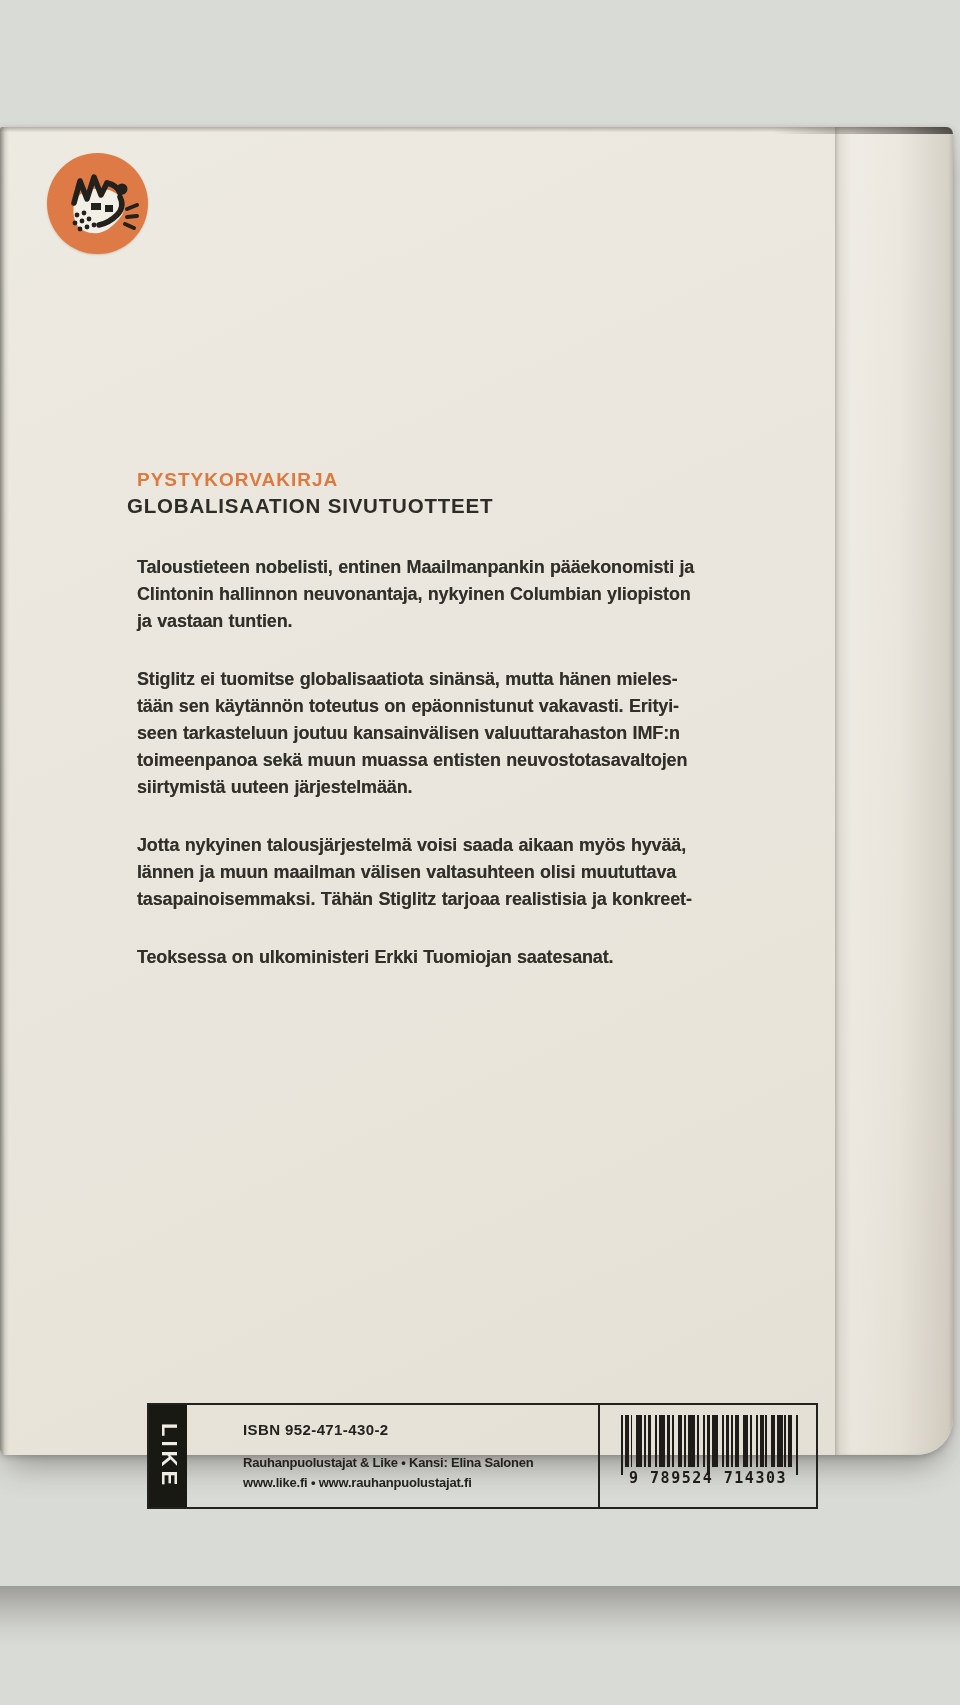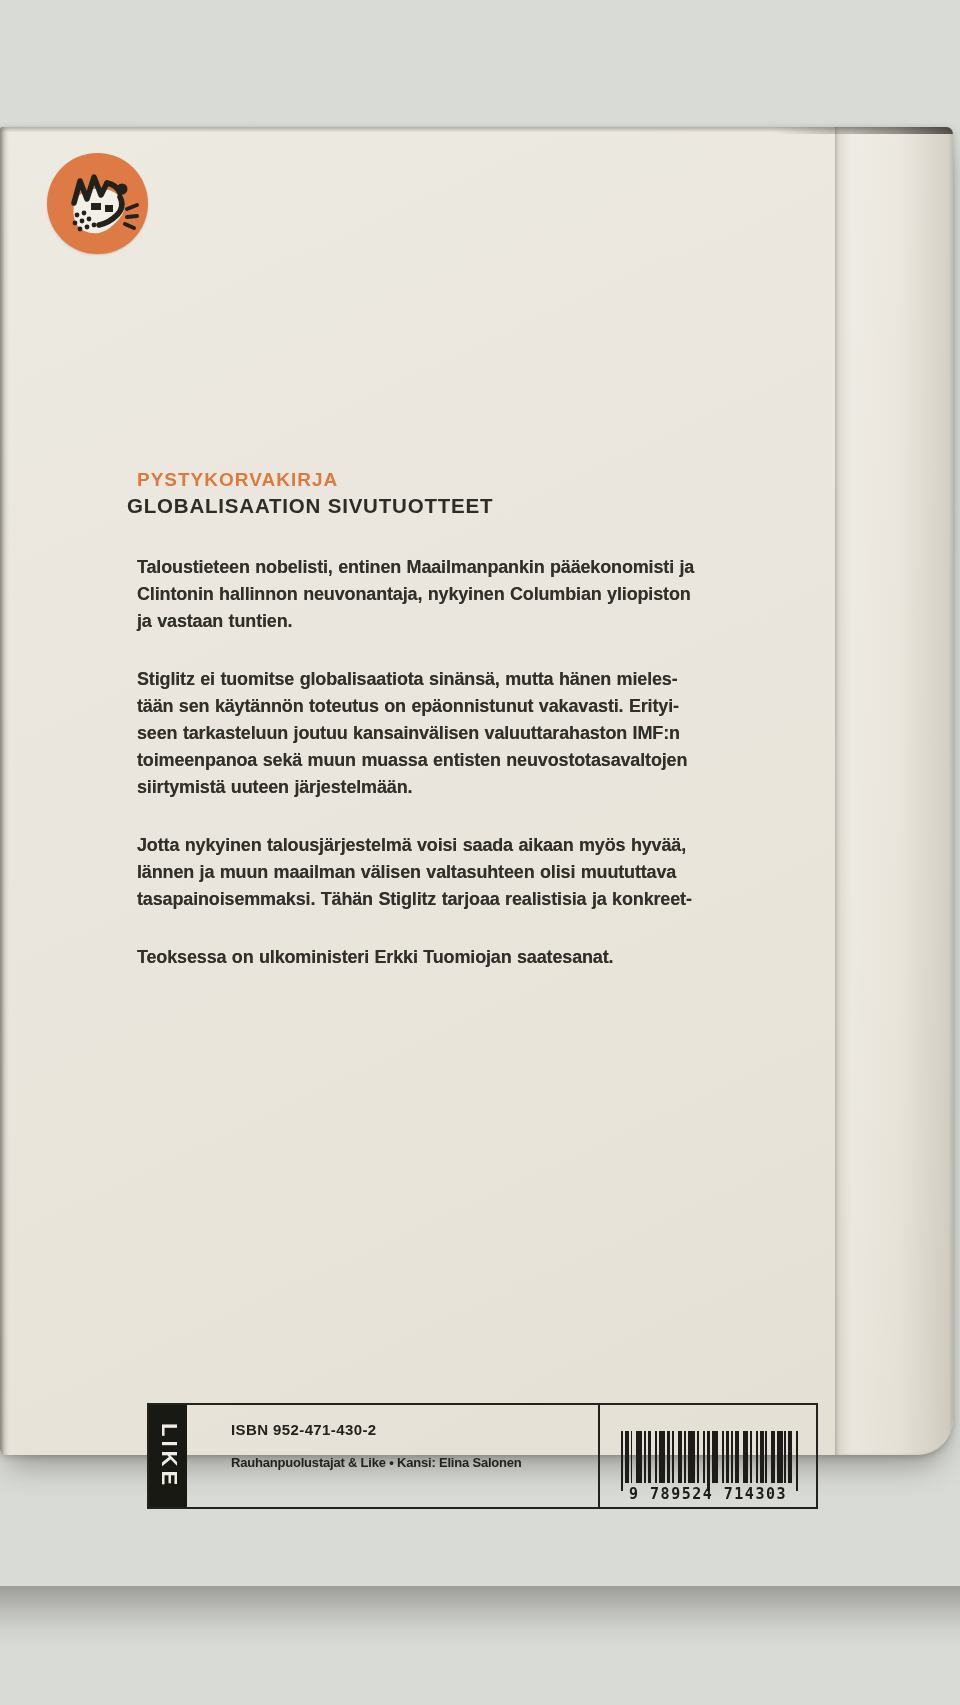--- a/index.html
+++ b/index.html
@@ -76,28 +76,28 @@
   }
   .like-bar{
     width:38px;background:#191914;display:flex;align-items:center;justify-content:center;
   }
   .like-bar span{
     writing-mode:vertical-rl;
     color:#efece4;font-size:22px;font-weight:700;letter-spacing:4px;
     font-family:"Liberation Sans", sans-serif;transform:translateX(1px);
   }
   .imprint-text{
-    flex:1;padding:16px 0 0 44px;border-radius:11px;
+    flex:1;padding:16px 0 0 56px;border-radius:11px;
   }
   .isbn-line{font-size:15px;font-weight:700;letter-spacing:0.4px;margin-bottom:15px;}
   .credits-line{font-size:13px;font-weight:700;line-height:19.5px;letter-spacing:-0.2px;}
   .barcode-box{
     width:216px;border-left:2px solid #23221e;
-    display:flex;flex-direction:column;align-items:center;justify-content:center;
-    padding-top:22px;
+    display:flex;flex-direction:column;align-items:center;justify-content:flex-start;
+    padding-top:10px;
   }
   .barcode-num{
     font-family:"DejaVu Sans Mono", monospace;
     font-size:15px;font-weight:700;letter-spacing:1.5px;color:#1d1c18;margin-top:-8px;
   }
 </style>
 </head>
 <body>
 
 <div class="photo">
@@ -153,20 +153,21 @@
         </div>
       </div>
 
     <div class="imprint">
       <div class="like-bar">
         <span id="likeText">LIKE</span>
       </div>
       <div class="imprint-text">
         <div class="isbn-line">ISBN 952-471-430-2</div>
         <div class="credits-line">Rauhanpuolustajat &amp; Like • Kansi: Elina Salonen</div>
+        <div class="credits-line">www.like.fi • www.rauhanpuolustajat.fi</div>
       </div>
       <div class="barcode-box">
         <svg id="barcodeSvg" width="186" height="62">
             <rect x="6.00" y="0" width="1.90" height="60" fill="#1d1c18" shape-rendering="crispEdges"></rect>
             <rect x="9.80" y="0" width="3.80" height="52" fill="#1d1c18" shape-rendering="crispEdges"></rect>
             <rect x="15.50" y="0" width="1.90" height="52" fill="#1d1c18" shape-rendering="crispEdges"></rect>
             <rect x="21.20" y="0" width="5.70" height="52" fill="#1d1c18" shape-rendering="crispEdges"></rect>
             <rect x="28.80" y="0" width="1.90" height="52" fill="#1d1c18" shape-rendering="crispEdges"></rect>
             <rect x="32.60" y="0" width="3.80" height="52" fill="#1d1c18" shape-rendering="crispEdges"></rect>
             <rect x="40.20" y="0" width="1.90" height="52" fill="#1d1c18" shape-rendering="crispEdges"></rect>

